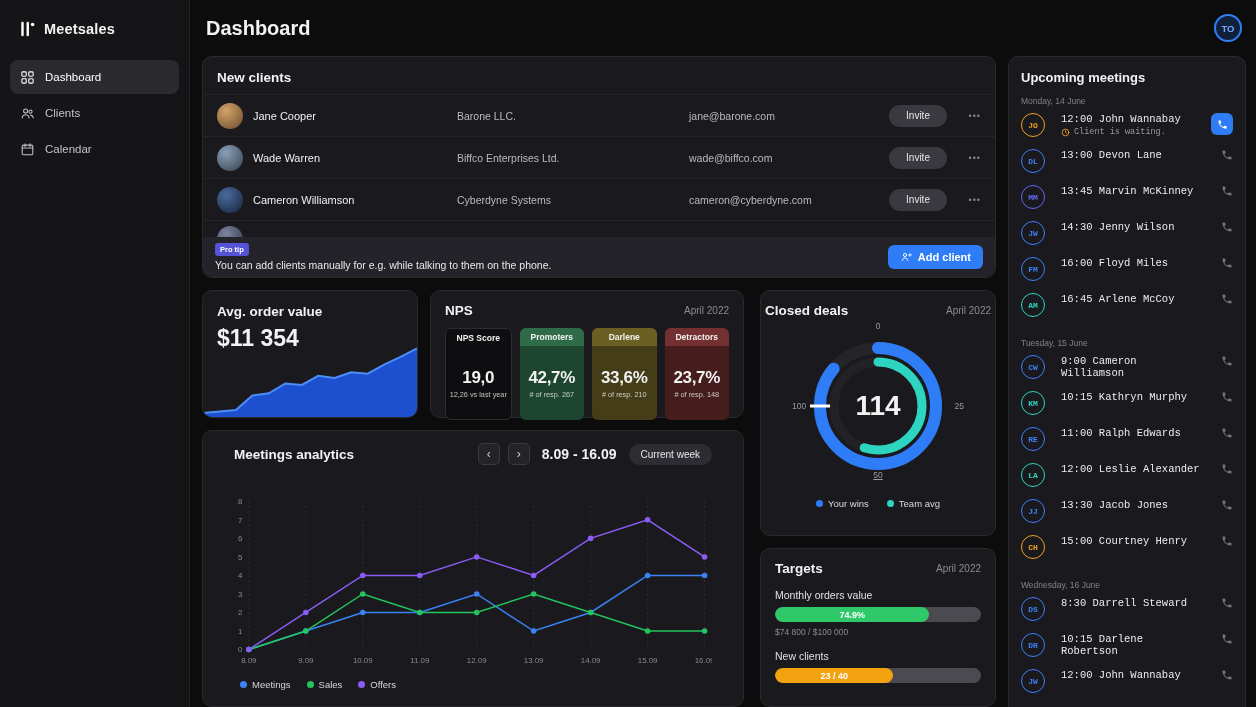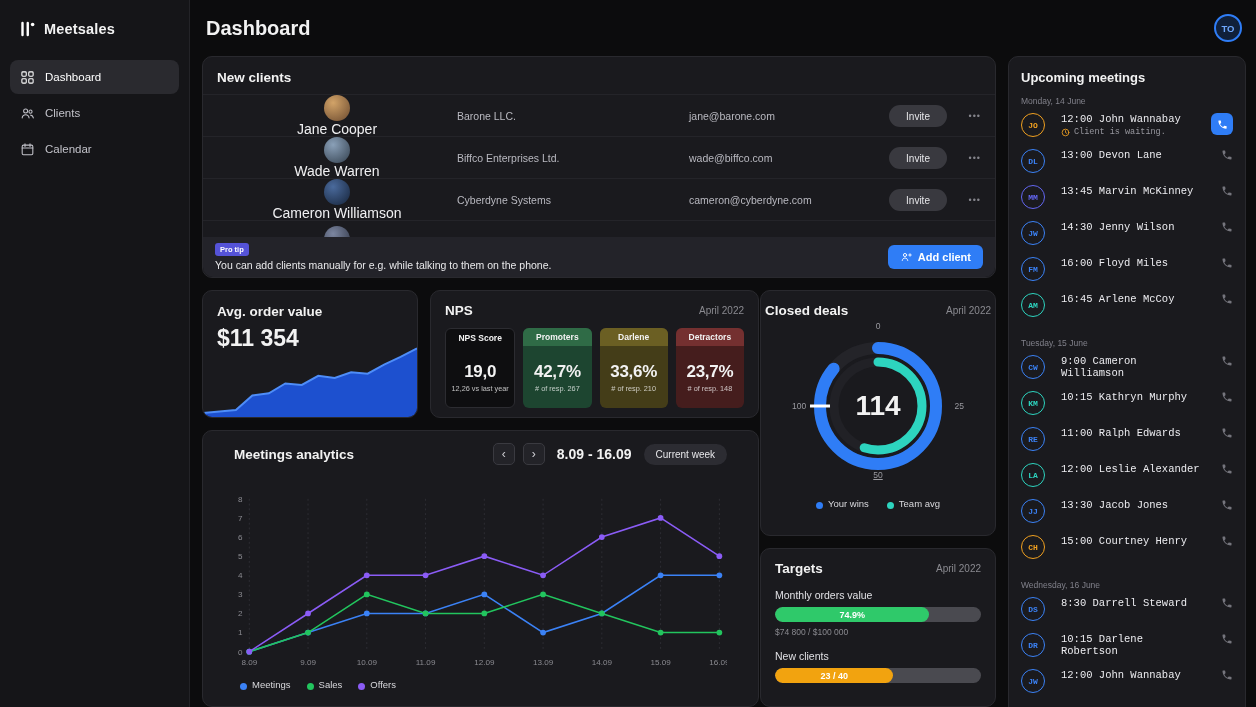--- a/index.html
+++ b/index.html
@@ -26,48 +26,48 @@
   .center-col { flex:1; display:flex; flex-direction:column; gap:12px; min-width:0; }
 
   .card { background:#1a1a1e; border:1px solid #29292e; border-radius:10px; }
   .card-title { font-size:13.5px; font-weight:600; }
   .card-period { font-size:10px; color:#8a8a90; }
 
   
   .new-clients { height:222px; display:flex; flex-direction:column; overflow:hidden; }
   .nc-title { padding:13px 14px 9px; }
   .client-row { display:grid; grid-template-columns:240px 232px 1fr 62px 30px; align-items:center; height:42px; padding:0 14px; border-top:1px solid #242429; font-size:10.5px; color:#b9b9c0; }
-  .cname { display:flex; align-items:center; gap:0; color:#f0f0f2; font-size:14px;flex-direction:column; }
+  .cname { display:flex; align-items:center; gap:10px; color:#f0f0f2; font-size:11px; }
   .cavatar { width:26px; height:26px; border-radius:50%; flex-shrink:0; }
   .invite-btn { height:22px; width:58px; border:none; border-radius:12px; background:#39393f; color:#e6e6e9; font-size:10px; cursor:pointer; font-family:inherit; }
   .more-btn { background:none; border:none; color:#85858c; font-size:9px; letter-spacing:1px; cursor:pointer; justify-self:end; }
   .client-row.partial { height:18px; border-top:1px solid #242429; align-items:flex-start; padding-top:5px; overflow:hidden; }
   .pro-tip { margin-top:auto; background:#232329; display:flex; align-items:center; justify-content:space-between; padding:6px 12px; border-radius:0 0 10px 10px; }
   .tip-left { display:flex; flex-direction:column; gap:3px; }
   .tip-badge { background:#5553d8; color:#fff; font-size:7.5px; font-weight:700; padding:2px 5px; border-radius:3px; width:max-content; }
   .tip-text { font-size:10.5px; color:#e8e8ea; }
   .btn-primary { display:flex; align-items:center; gap:6px; background:#2f7df6; border:none; border-radius:6px; color:#fff; font-size:11px; font-weight:600; padding:6px 12px; cursor:pointer; font-family:inherit; }
   .btn-primary svg { width:12px; height:12px; }
 
   
-  .mid { display:flex; gap:1px; flex:1; min-height:0; }
+  .mid { display:flex; gap:16px; flex:1; min-height:0; }
   .mid-left { flex:1; display:flex; flex-direction:column; gap:12px; min-width:0; }
   .mid-right { width:236px; flex-shrink:0; display:flex; flex-direction:column; gap:12px; }
   .row2 { display:flex; gap:12px; height:128px; }
 
   
   .avg-card { width:216px; flex-shrink:0; position:relative; overflow:hidden; padding:13px 14px 0; }
   .avg-value { font-size:23px; font-weight:700; margin-top:6px; position:relative; z-index:2; }
   .avg-chart { position:absolute; left:0; right:0; bottom:0; height:76px; width:100%; display:block; }
 
   
   .nps-card { flex:1; padding:12px 14px; min-width:0; }
   .nps-head { display:flex; justify-content:space-between; align-items:center; }
   .nps-boxes { display:flex; gap:8px; margin-top:10px; }
-  .nps-box { flex:1; border-radius:6px; overflow:hidden; text-align:center; height:80px; display:flex; flex-direction:column; }
+  .nps-box { flex:1; border-radius:6px; overflow:hidden; text-align:center; height:92px; display:flex; flex-direction:column; }
   .nps-box .bx-head { font-size:8.5px; font-weight:600; padding:4px 2px; }
   .nps-box .bx-body { flex:1; display:flex; flex-direction:column; justify-content:center; gap:2px; padding:2px; }
   .nps-box .bx-value { font-size:17px; font-weight:700; letter-spacing:-.3px; }
   .nps-box .bx-sub { font-size:7.3px; color:rgba(255,255,255,.72); }
   .nps-box.score { background:#0e0e10; border:1px solid #2c2c31; }
   .nps-box.green .bx-head { background:#2f6b46; } .nps-box.green { background:#1d4530; }
   .nps-box.yellow .bx-head { background:#6b5f23; } .nps-box.yellow { background:#443d18; }
   .nps-box.red .bx-head { background:#743030; } .nps-box.red { background:#451d1d; }
 
   
@@ -75,21 +75,21 @@
   .deals-head { display:flex; justify-content:space-between; align-items:center; }
   .gauge-wrap { position:relative; width:172px; height:172px; margin:2px auto 0; }
   .gauge-svg { position:absolute; inset:14px; width:144px; height:144px; }
   .gauge-value { position:absolute; inset:0; display:flex; align-items:center; justify-content:center; font-size:28px; font-weight:600; }
   .gauge-tick { position:absolute; font-size:8.5px; color:#9a9aa0; }
   .gauge-tick.t { top:1px; left:50%; transform:translateX(-50%); }
   .gauge-tick.r { right:0; top:50%; transform:translateY(-50%); }
   .gauge-tick.b { bottom:12px; left:50%; transform:translateX(-50%);text-decoration:underline; }
   .gauge-tick.l { left:0; top:50%; transform:translateY(-50%); }
   .deals-legend { display:flex; justify-content:center; gap:18px; margin-top:6px; }
-  .legend-item { display:flex; align-items:flex-end; gap:5px; font-size:9.5px; color:#d8d8dc; }
+  .legend-item { display:flex; align-items:center; gap:5px; font-size:9.5px; color:#d8d8dc; }
   .legend-item .dot { width:7px; height:7px; border-radius:50%; display:inline-block; }
 
   
   .analytics-card { flex:1; padding:12px 31px; overflow:hidden; display:flex; flex-direction:column; }
   .an-head { display:flex; align-items:center; }
   .an-controls { margin-left:auto; display:flex; align-items:center; gap:8px; }
   .nav-btn { width:22px; height:22px; border-radius:5px; background:#232328; border:1px solid #3a3a40; color:#cfcfd4; font-size:12px; line-height:1; cursor:pointer; display:flex; align-items:center; justify-content:center; font-family:inherit; }
   .an-range { font-size:14px; font-weight:700; margin:0 4px; }
   .pill-btn { background:#2c2c32; border:none; border-radius:13px; color:#e6e6e9; font-size:10px; padding:5px 12px; cursor:pointer; font-family:inherit; }
   .an-chart { width:100%; margin-top:22px; display:block; }

